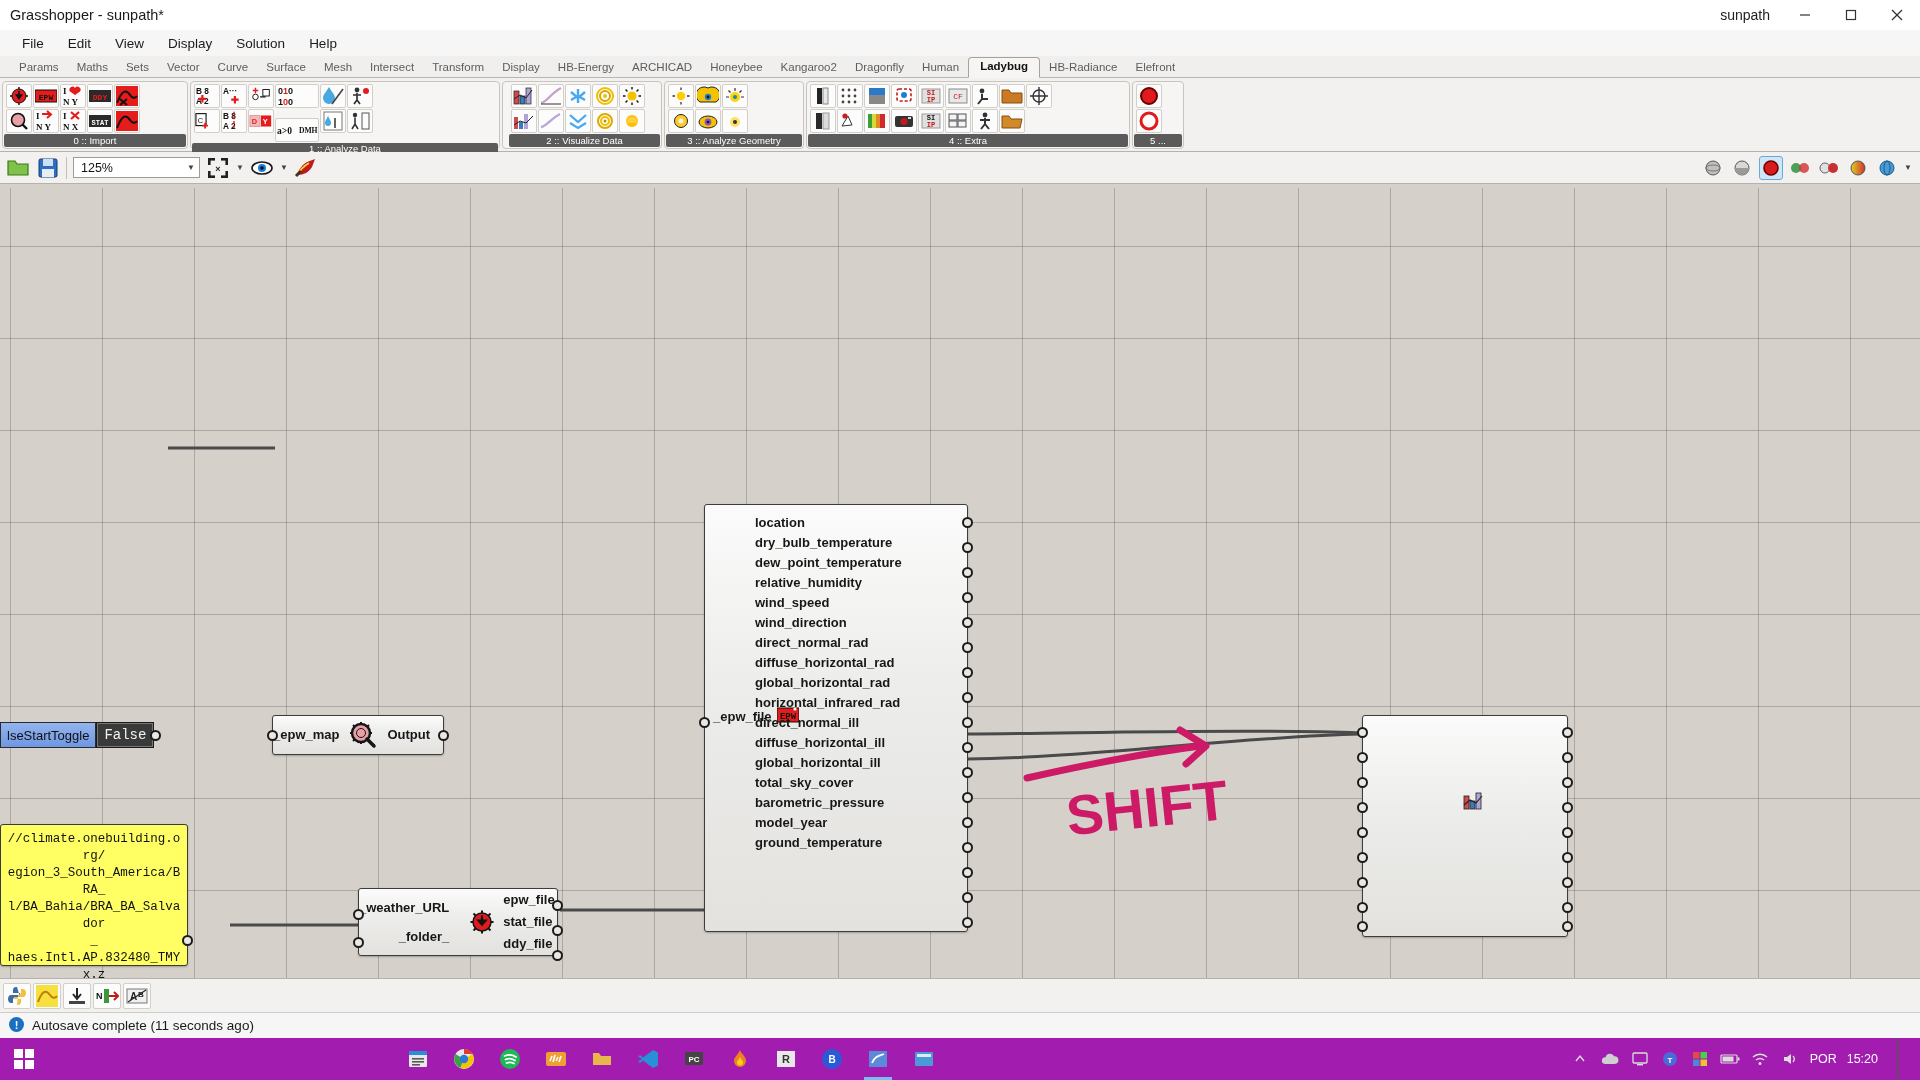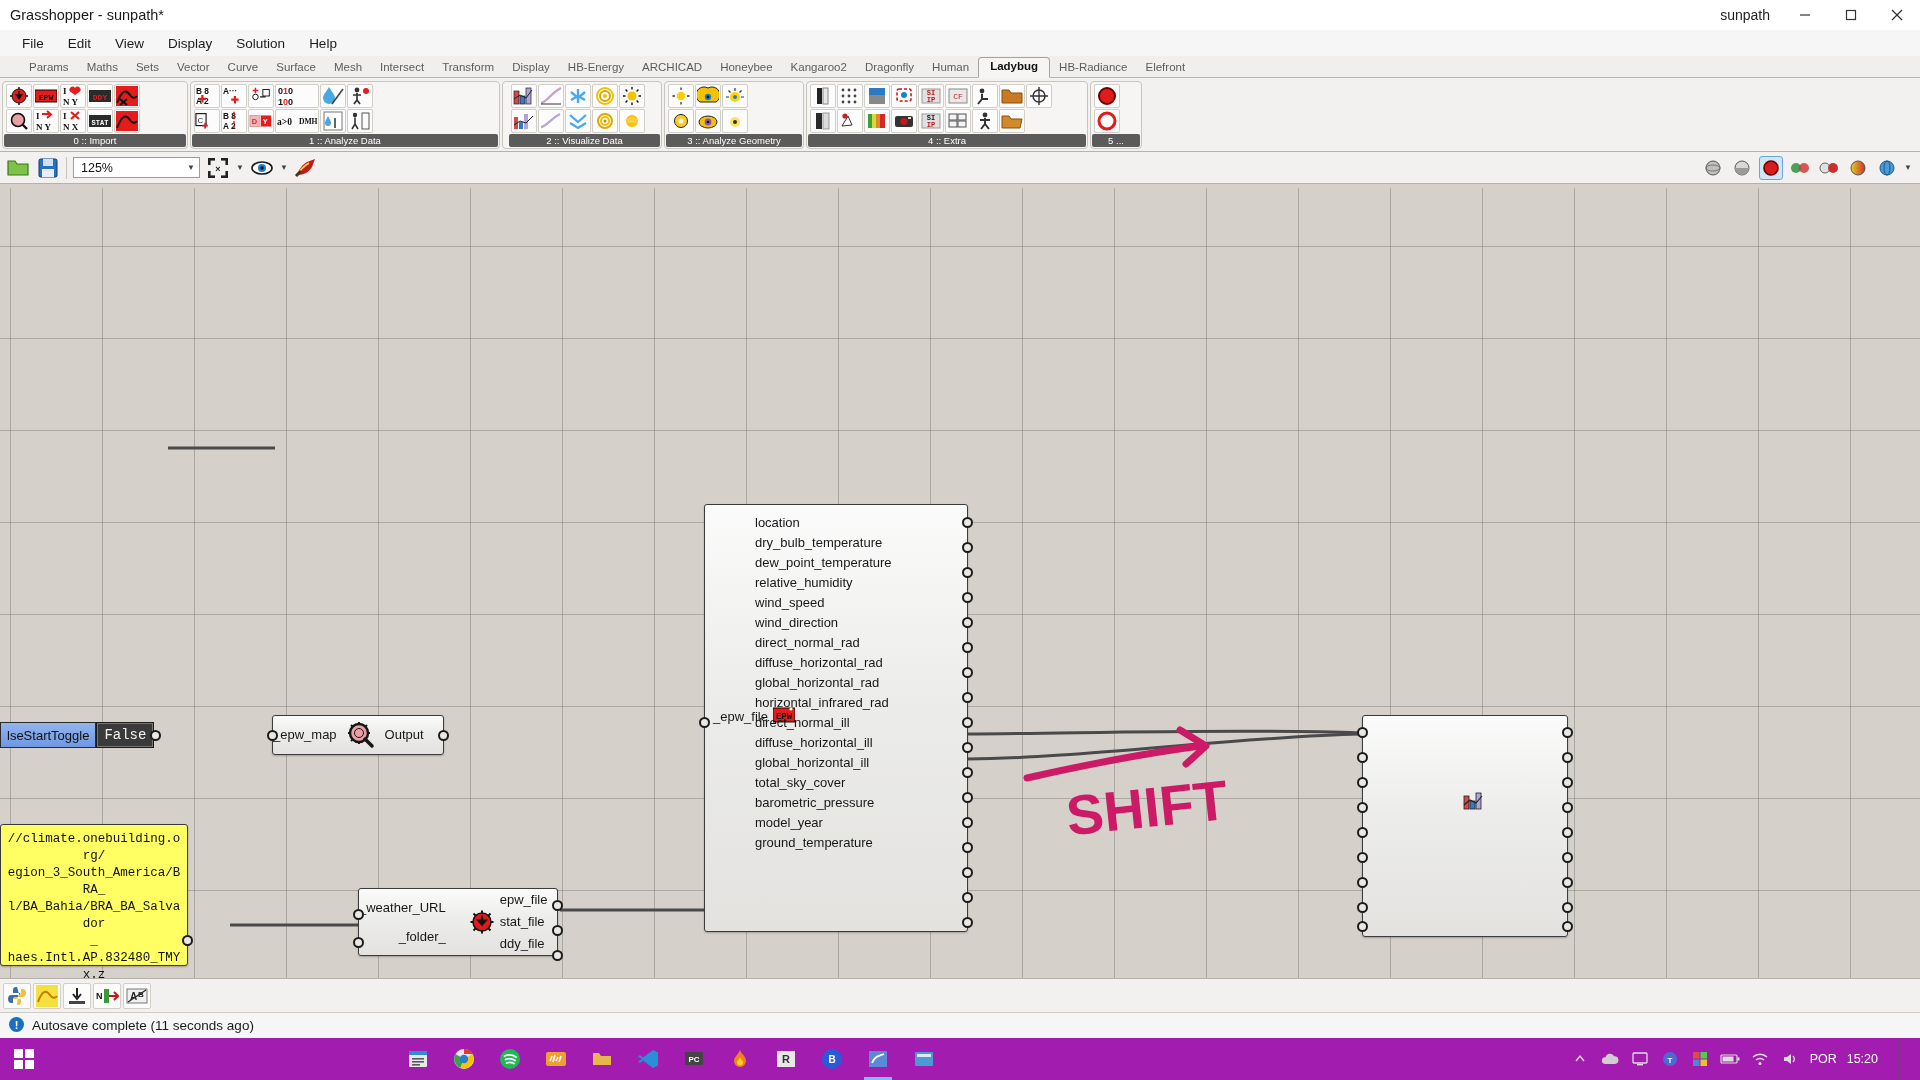--- a/index.html
+++ b/index.html
@@ -28,21 +28,21 @@
     height: 26px; background: #f6f6f6; display: flex; align-items: center;
     padding-left: 10px; gap: 0px;
   }
   .menubar span {
     font-size: 13.5px; color: #1b1b1b; padding: 3px 12px; cursor: default;
   }
 
   
   .tabbar {
     height: 22px; background: #f0efed; display: flex; align-items: flex-end;
-    padding-left: 20px; border-bottom: 1px solid #b9b6b0; position: relative;
+    padding-left: 10px; border-bottom: 1px solid #b9b6b0; position: relative;
   }
   .tabbar .tab {
     font-size: 11.5px; color: #5d5d5d; padding: 3px 9px 4px 9px; cursor: default;
     white-space: nowrap; line-height: 1;
   }
   .tabbar .tab.active {
     background: #f6f5f3; color: #111; border: 1px solid #a6a39d;
     border-bottom: 1px solid #f6f5f3; border-radius: 4px 4px 0 0;
     margin-bottom: -1px; padding: 3px 11px 5px 11px; font-weight: 600;
   }
@@ -114,20 +114,21 @@
     background: #2e2e2e; color: #fff; font-size: 12px; text-align: center;
     border-radius: 0 0 4px 4px; padding: 2px 0 3px 0;
     margin: 0 9px; position: relative; top: -3px; z-index: -1;
   }
   .gh-col { display: flex; flex-direction: column; justify-content: center; }
   .gh-col.in { align-items: flex-end; padding-right: 6px; }
   .gh-col.out { align-items: flex-start; padding-left: 6px; }
   .gh-param {
     font-size: 13px; color: #171717; line-height: 20px; height: 20px;
     white-space: nowrap;
+    font-weight: bold;
   }
   .gh-mid { display: flex; align-items: center; justify-content: center; padding: 0 4px; }
   .port {
     position: absolute; width: 11px; height: 11px; border: 2px solid #1b1b1b;
     background: #e9e8e5; border-radius: 50%;
   }
   .port.l { left: -6px; }
   .port.r { right: -6px; }
 
   
@@ -588,21 +589,21 @@
               </svg>
           </div>
         </div>
         <div class="rcol">
           <div class="ricon" style="width:44px;">
             <svg width="40" height="22" viewBox="0 0 40 22">
                 <text x="1" y="9" font-size="9" font-weight="bold" fill="#111">0<tspan fill="#e61b1b">1</tspan>0</text>
                 <text x="1" y="20" font-size="9" font-weight="bold" fill="#111">1<tspan fill="#e61b1b">0</tspan>0</text>
               </svg>
           </div>
-          <div class="ricon" style="width:44px;">
+          <div class="ricon" style="width:44px;margin-top:9px;">
             <svg width="44" height="22" viewBox="0 0 44 22">
                 <text x="1" y="15" font-size="10" font-weight="bold" fill="#111" font-family="Liberation Serif, serif">a&gt;0</text>
                 <text x="24" y="14" font-size="8" font-weight="bold" fill="#111" font-family="Liberation Serif, serif">DMH</text>
               </svg>
           </div>
         </div>
         <div class="rcol">
           <div class="ricon">
             <svg width="22" height="22" viewBox="0 0 22 22">
                 <path d="M7 2 C10 7 13 10 13 13 a6 6 0 0 1 -12 0 C1 10 4 7 7 2 z" fill="#4aa8e0"></path>
@@ -787,21 +788,21 @@
             <svg width="22" height="20" viewBox="0 0 22 20">
                 <circle cx="11" cy="11" r="5" fill="#ffe066"></circle>
                 <circle cx="11" cy="11" r="2" fill="#333"></circle>
               </svg>
           </div>
         </div>
       </div>
       <div class="rlabel">3 :: Analyze Geometry</div>
     </div>
 
-    <div class="rgroup" style="width:282px;">
+    <div class="rgroup" style="width:324px;">
       <div class="ricons">
         <div class="rcol">
           <div class="ricon">
             <svg width="22" height="20" viewBox="0 0 22 20">
                 <rect x="5" y="2" width="5" height="16" fill="#222"></rect>
                 <rect x="11" y="2" width="5" height="16" fill="#e8e8e8" stroke="#888"></rect>
               </svg>
           </div>
           <div class="ricon">
             <svg width="22" height="20" viewBox="0 0 22 20">

